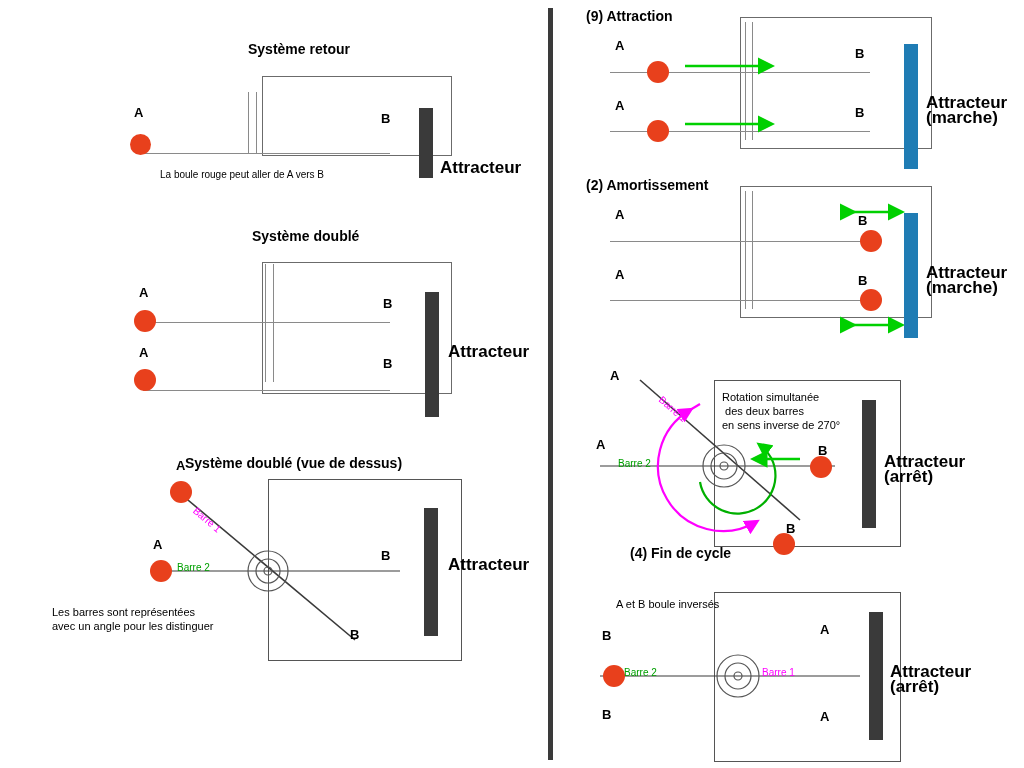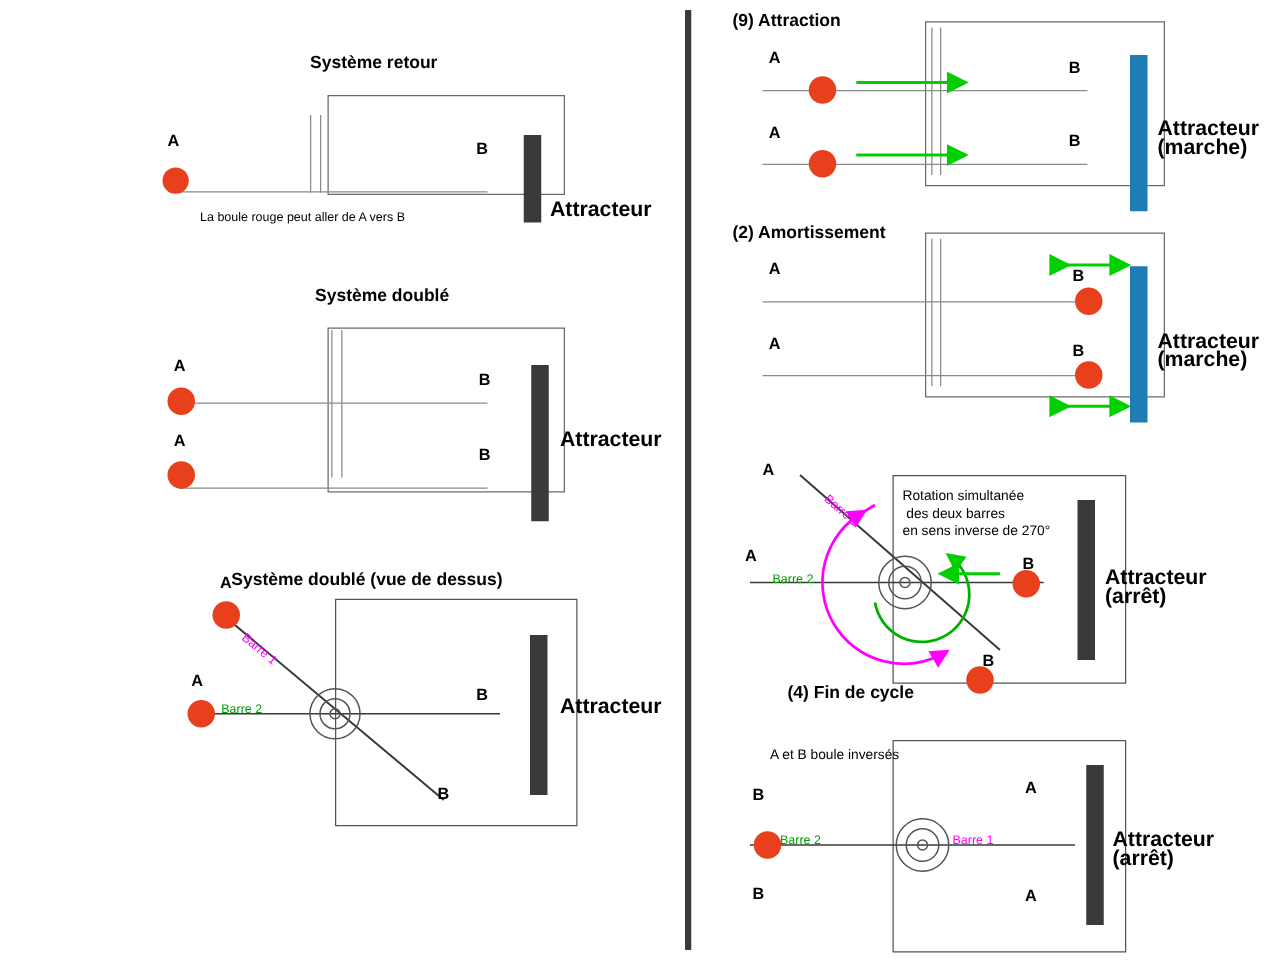--- a/index.html
+++ b/index.html
@@ -92,20 +92,22 @@
   <div class="lbl" style="left:153px;top:537px;">A</div>
   <div class="lbl" style="left:381px;top:548px;">B</div>
   <div class="lbl" style="left:350px;top:627px;">B</div>
 
   <div class="bar-label" style="left:198px;top:505px;color:#ff00ff;transform:rotate(40deg);transform-origin:left top;">Barre 1</div>
   <div class="bar-label" style="left:177px;top:562px;color:#00a000;">Barre 2</div>
 
   <div class="vbar" style="left:424px;top:508px;width:14px;height:128px;"></div>
   <div class="attr" style="left:448px;top:557px;">Attracteur</div>
 
+  <div class="note" style="left:52px;top:605px;line-height:14px;">Les barres sont représentées
+avec un angle pour les distinguer</div>
 
   <div class="title" style="left:586px;top:8px;">(9) Attraction</div>
 
   <div class="frame" style="left:740px;top:17px;width:190px;height:130px;"></div>
   <div class="hline" style="left:610px;top:72px;width:260px;"></div>
   <div class="hline" style="left:610px;top:131px;width:260px;"></div>
   <div class="vline" style="left:745px;top:22px;height:118px;"></div>
   <div class="vline" style="left:752px;top:22px;height:118px;"></div>
 
   <div class="ball" style="left:647px;top:61px;width:22px;height:22px;"></div>

